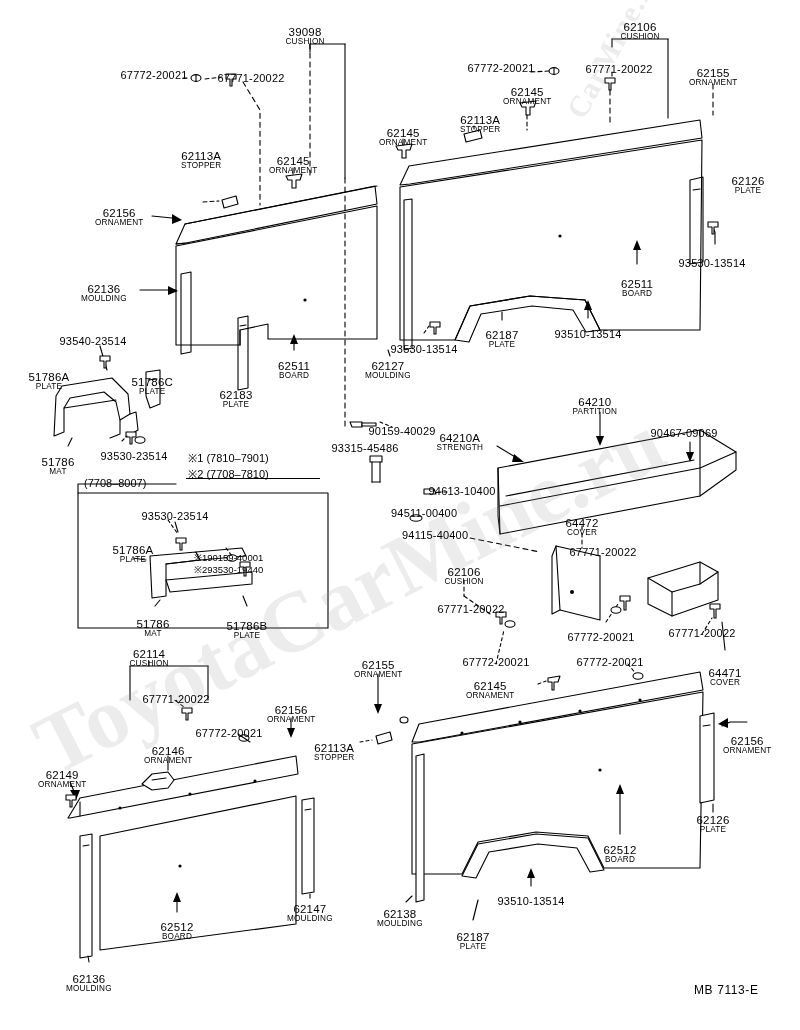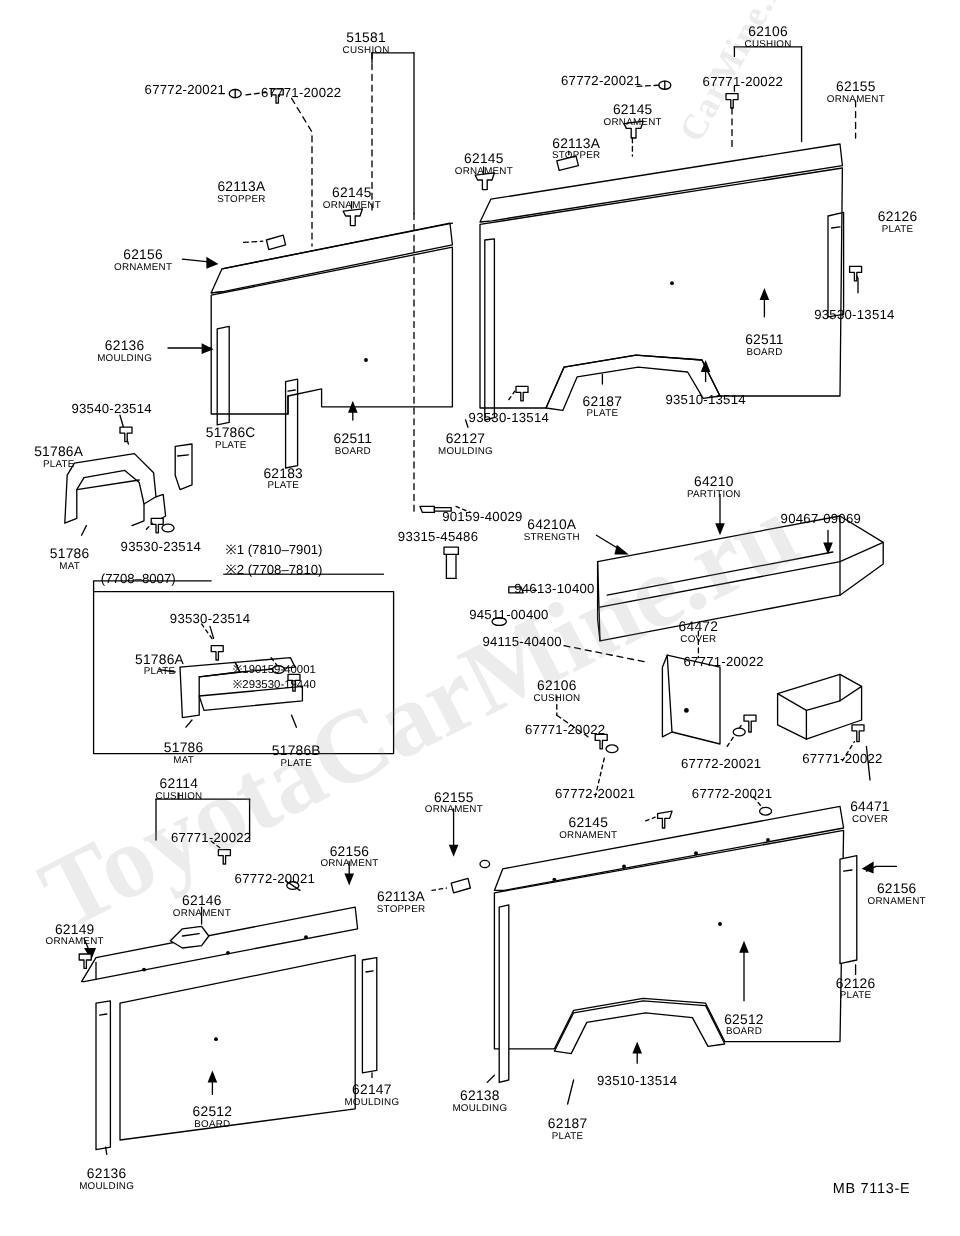--- a/index.html
+++ b/index.html
@@ -374,21 +374,21 @@
 
   <div style="position:absolute;left:186px;top:478px;width:134px;height:1px;background:#000;"></div>
 
   <div class="code" style="left:694px; top:983px;"><span>MB 7113-E</span></div>
 
   <div class="wm wm-main">ToyotaCarMine.ru</div>
   <div class="wm wm-small">CarMine.ru</div>
 
   <div id="labels">
       <div class="lbl center" style="left: 285.5px; top: 26px;">
-        <span class="pn">51581</span>
+        <span class="pn">39098</span>
         <span class="dsc">CUSHION</span>
       </div>
       <div class="lbl center" style="left: 620.5px; top: 21px;">
         <span class="pn">62106</span>
         <span class="dsc">CUSHION</span>
       </div>
       <div class="lbl center" style="left: 689px; top: 67px;">
         <span class="pn">62155</span>
         <span class="dsc">ORNAMENT</span>
       </div>
@@ -446,21 +446,21 @@
       <div class="lbl center single" style="left: 59.5px; top: 336px;">
         <span class="pn">93540-23514</span>
       </div>
       <div class="lbl center" style="left: 485.5px; top: 329px;">
         <span class="pn">62187</span>
         <span class="dsc">PLATE</span>
       </div>
       <div class="lbl center single" style="left: 554.5px; top: 329px;">
         <span class="pn">93510-13514</span>
       </div>
-      <div class="lbl center" style="left: 131.5px; top: 355px; margin-left: 40px;">
+      <div class="lbl center" style="left: 131.5px; top: 376px;">
         <span class="pn">51786C</span>
         <span class="dsc">PLATE</span>
       </div>
       <div class="lbl center" style="left: 278px; top: 360px;">
         <span class="pn">62511</span>
         <span class="dsc">BOARD</span>
       </div>
       <div class="lbl center single" style="left: 390.5px; top: 344px;">
         <span class="pn">93530-13514</span>
       </div>

